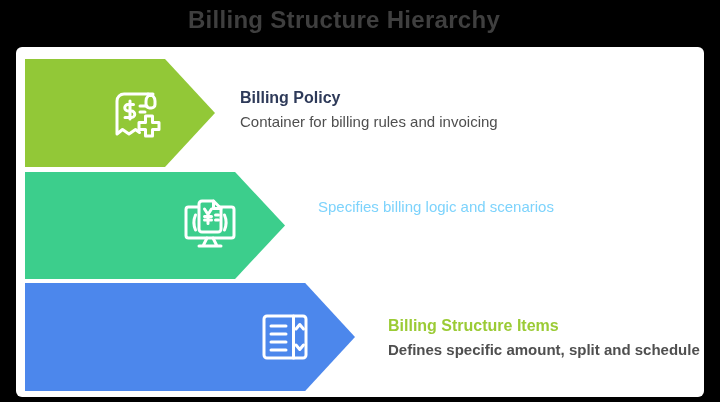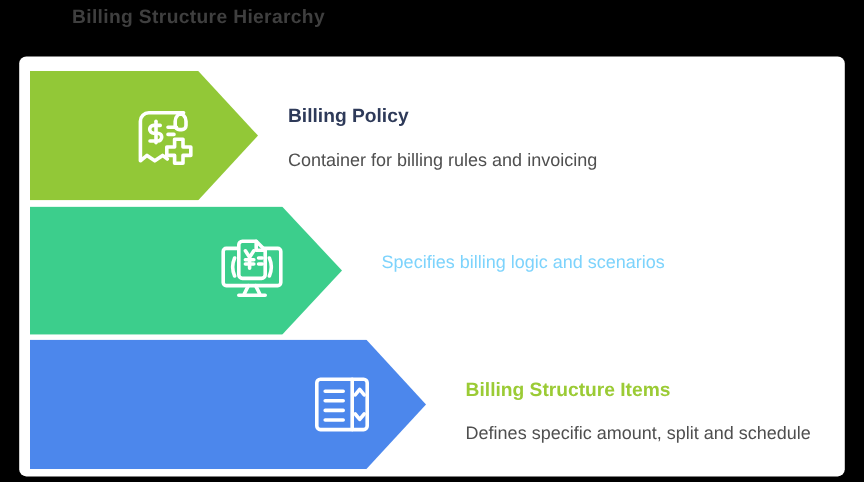--- a/index.html
+++ b/index.html
@@ -11,43 +11,43 @@
     overflow:hidden;
   }
   .slide {
     position:absolute; left:16px; top:47px;
     width:688px; height:350px;
     background:#fff; border-radius:6px;
   }
   .page-title {
     position:absolute; top:6px; left:0; width:628px;
     box-sizing:border-box; padding-left:60px;
-    text-align:left;
-    font-size:16px; font-weight:bold; letter-spacing:.3px;
+    text-align:center;
+    font-size:24px; font-weight:bold; letter-spacing:.3px;
   }
   .arrow {
     position:absolute;
   }
   .arrow1 { left:25px; top:59px;  width:190px; height:108px;
             clip-path:polygon(0 0, 73.7% 0, 100% 50%, 73.7% 100%, 0 100%); }
   .arrow2 { left:25px; top:172px; width:260px; height:107px;
             clip-path:polygon(0 0, 80.8% 0, 100% 50%, 80.8% 100%, 0 100%); }
   .arrow3 { left:25px; top:283px; width:330px; height:108px;
             clip-path:polygon(0 0, 84.9% 0, 100% 50%, 84.9% 100%, 0 100%); }
   .icon { position:absolute; top:50%; transform:translateY(-50%); width:64px; height:64px; }
   .arrow1 .icon { left:78px; }
   .arrow2 .icon { left:153px; }
   .arrow3 .icon { left:228px; }
   .icon svg { display:block; width:64px; height:64px; }
   .row-text { position:absolute; }
   .rt1 { left:240px; top:86px; }
   .rt2 { left:318px; top:194px; }
   .rt3 { left:388px; top:314px; }
   .row-title { font-size:16px; font-weight:bold; line-height:23px; }
-  .row-sub   { font-size:15px; line-height:19px; margin-top:15px; }
+  .row-sub   { font-size:15px; line-height:19px; margin-top:3px; }
   .mask { }
 </style>
 </head>
 <body>
 
 <div class="slide"></div>
 
 <div class="page-title" style="color: rgb(63, 63, 63);">Billing Structure Hierarchy</div>
 
 <div class="arrow arrow1" style="background: rgb(146, 200, 55); --fill: #92C837;">
@@ -93,14 +93,14 @@
   <div class="row-title" style="color: rgb(46, 58, 89);">Billing Policy</div>
   <div class="row-sub" style="color: rgb(79, 79, 79);">Container for billing rules and invoicing</div>
 </div>
 
 <div class="row-text rt2">
   <div class="row-sub" style="color: #7dd3fc;">Specifies billing logic and scenarios</div>
 </div>
 
 <div class="row-text rt3">
   <div class="row-title" style="color: rgb(155, 203, 53);">Billing Structure Items</div>
-  <div class="row-sub" style="color: rgb(79, 79, 79);">Defines specific amount, split and schedule</div>
+  <div class="row-sub" style="color: rgb(79, 79, 79); font-weight: bold;">Defines specific amount, split and schedule</div>
 </div>
 
 </body></html>

